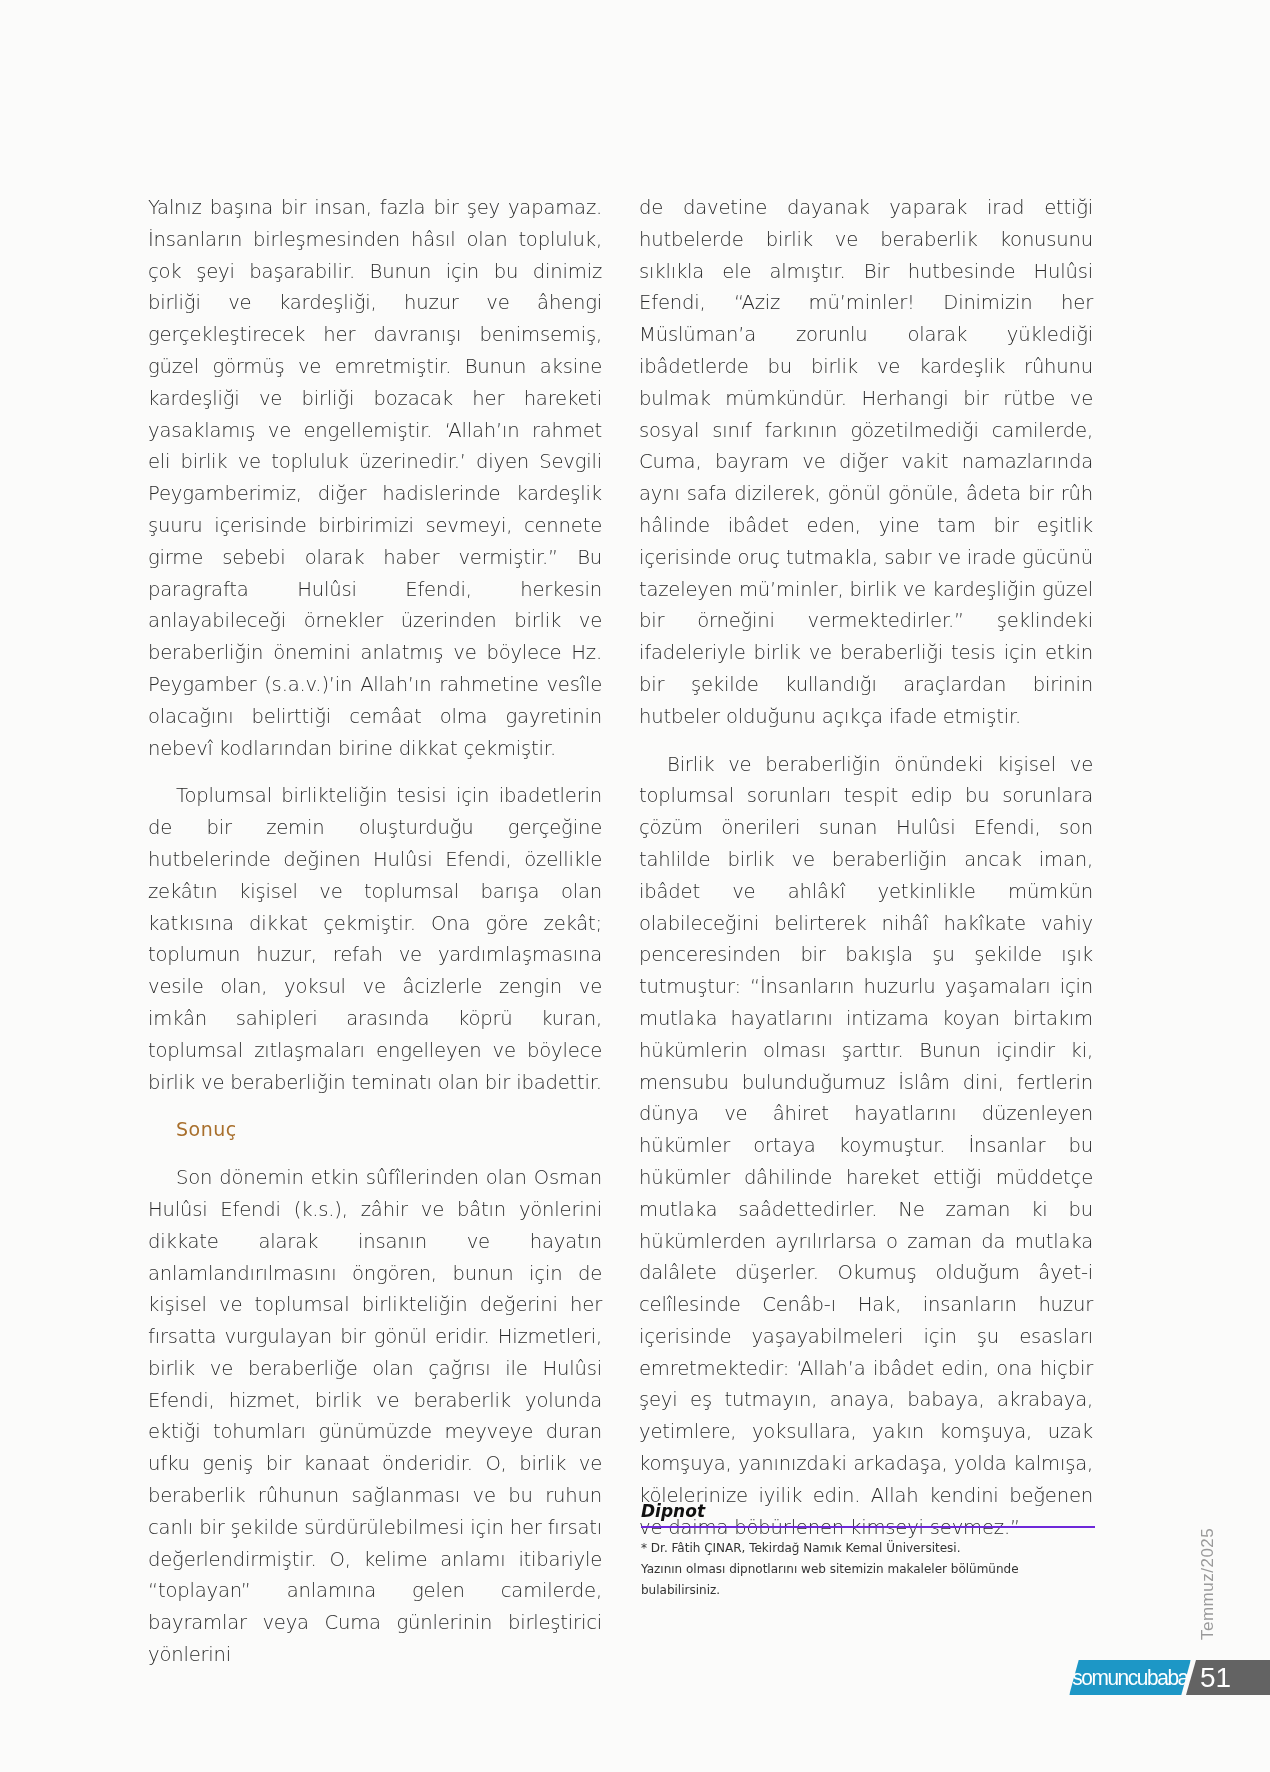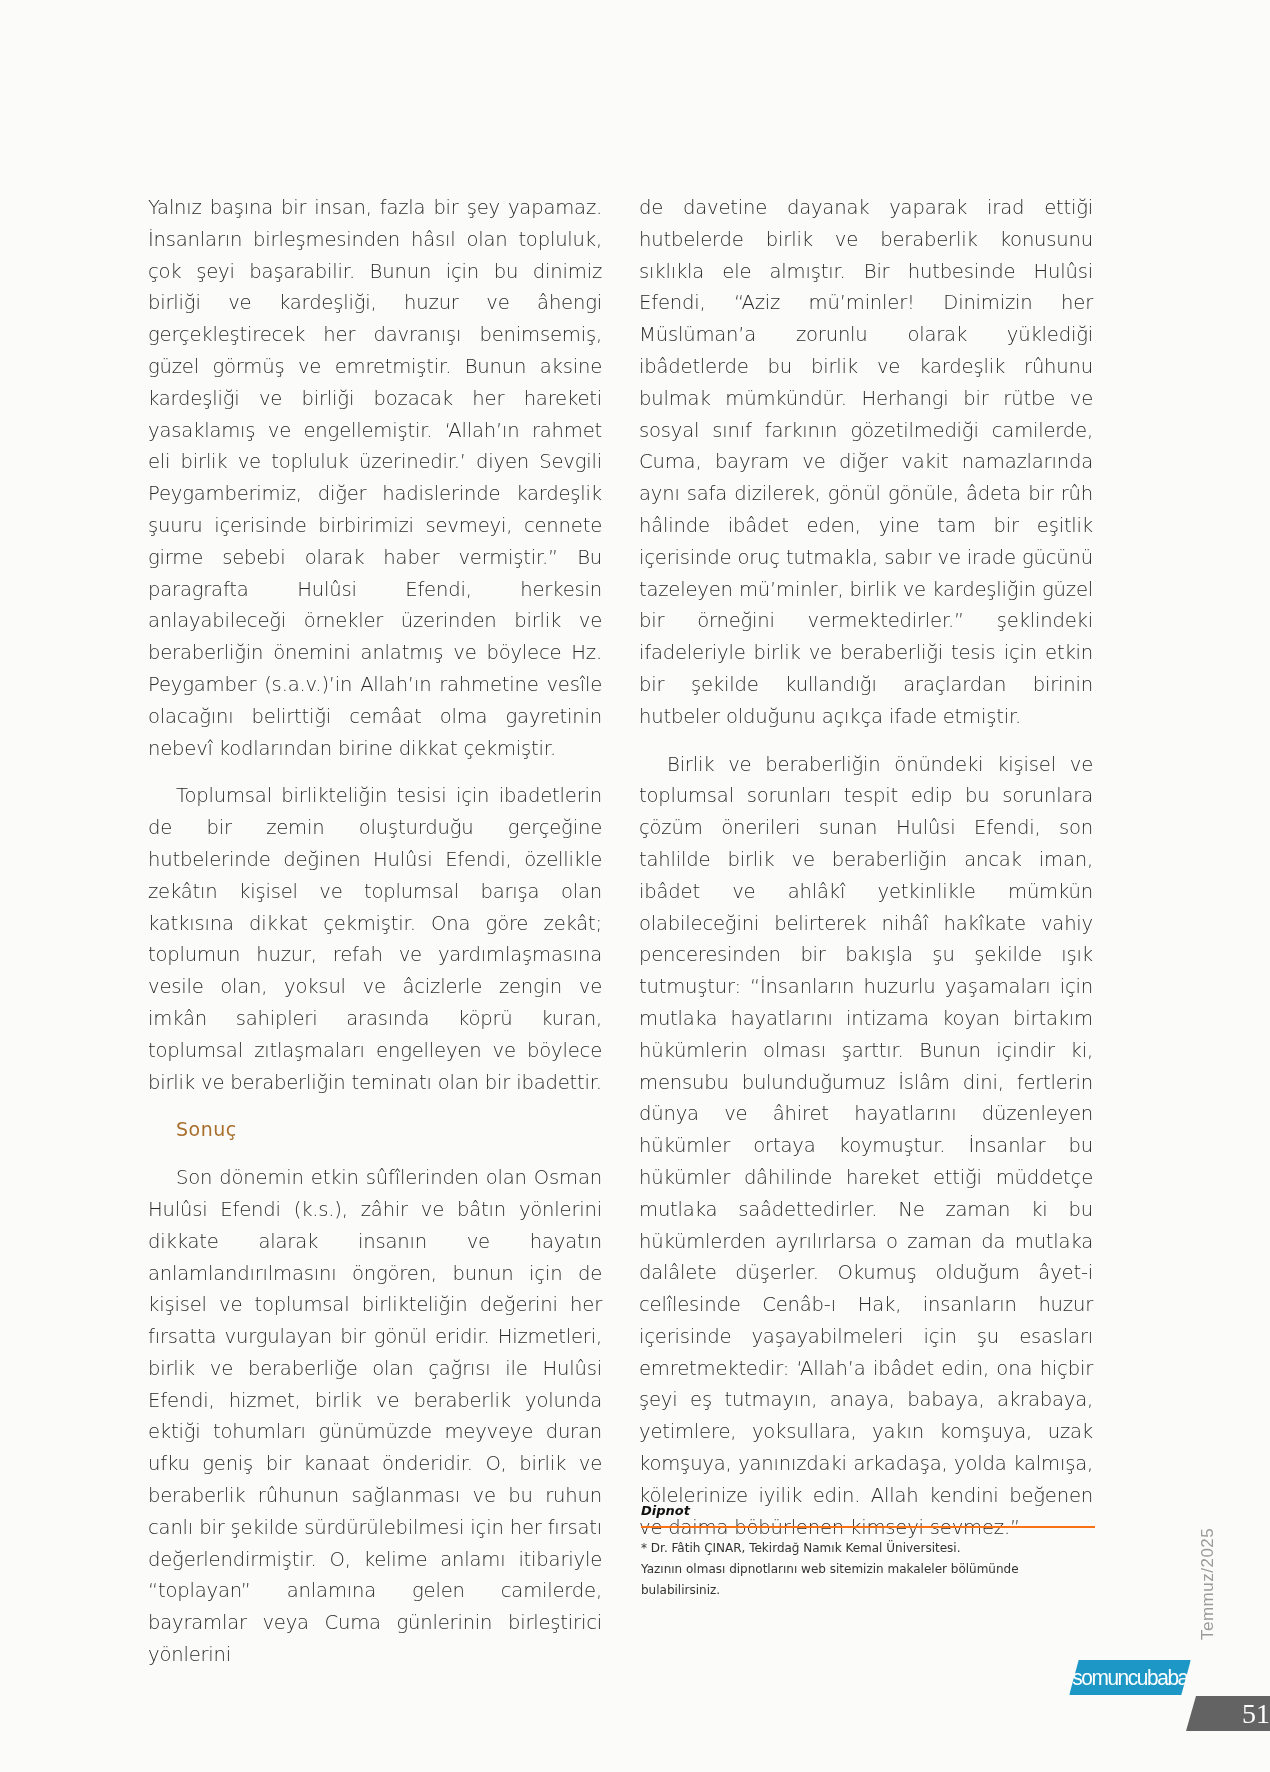--- a/index.html
+++ b/index.html
@@ -23,45 +23,45 @@
   #col-right { left: 639px; }
   .heading {
     color: #a86f2c; font-weight: normal; font-size: 19px;
     margin: 16px 0 14px 28px !important; letter-spacing: 0.5px;
   }
   .italic { }
   .footnote-wrap {
     position: absolute; left: 641px; top: 1498px; width: 454px;
   }
   .footnote-title {
-    font-weight: bold; font-style: italic; font-size: 13px; color: #111;
-    padding-bottom: 2px; border-bottom: 2px solid #f97316; line-height: 26px;
+    font-weight: bold; font-style: italic; font-size: 17px; color: #111;
+    padding-bottom: 2px; border-bottom: 2px solid #6d28d9; line-height: 26px;
   }
   .footnote-text {
     font-size: 12px; line-height: 21px; margin-top: 10px; color: #333;
   }
   .vertical-date {
     position: absolute; left: 1198px; top: 1640px;
     transform: rotate(-90deg); transform-origin: left top;
     color: #9a9a9a; font-size: 17px; letter-spacing: 0.5px; white-space: nowrap;
     font-family: "Liberation Sans", sans-serif; font-weight: 300;
   }
   .footer-brand {
     position: absolute; left: 1066px; top: 1660px; width: 128px; height: 35px;
     background: #1d97c6; color: #fff;
     clip-path: polygon(10px 0, 100% 0, calc(100% - 10px) 100%, 0 100%);
     font-family: "Liberation Sans", sans-serif; font-size: 22px; line-height: 35px;
     text-align: center; letter-spacing: -1.5px; transform: scaleX(0.95);
   }
   .footer-page {
-    position: absolute; left: 1186px; top: 1696px; width: 84px; height: 35px;
+    position: absolute; left: 1186px; top: 1660px; width: 84px; height: 35px;
     background: #636363; color: #fff;
     clip-path: polygon(10px 0, 100% 0, 100% 100%, 0 100%);
-    font-family: Liberation Serif, serif; font-size: 28px; line-height: 35px;
-    padding-left: 14px; box-sizing: border-box; text-align: right;
+    font-family: Liberation Sans, sans-serif; font-size: 28px; line-height: 35px;
+    padding-left: 14px; box-sizing: border-box;
   }
 </style>
 </head>
 <body>
 
 <div id="col-left" class="col">
   <p>Yalnız başına bir insan, fazla bir şey yapamaz. İnsanların birleşmesinden hâsıl olan topluluk, çok şeyi başarabilir. Bunun için bu dinimiz birliği ve kardeşliği, huzur ve âhengi gerçekleştirecek her davranışı benimsemiş, güzel görmüş ve emretmiştir. Bunun aksine kardeşliği ve birliği bozacak her hareketi yasaklamış ve engellemiştir. ‘Allah’ın rahmet eli birlik ve topluluk üzerinedir.’ diyen Sevgili Peygamberimiz, diğer hadislerinde kardeşlik şuuru içerisinde birbirimizi sevmeyi, cennete girme sebebi olarak haber vermiştir.” Bu paragrafta Hulûsi Efendi, herkesin anlayabileceği örnekler üzerinden birlik ve beraberliğin önemini anlatmış ve böylece Hz. Peygamber (s.a.v.)’in Allah’ın rahmetine vesîle olacağını belirttiği cemâat olma gayretinin nebevî kodlarından birine dikkat çekmiştir.</p>
   <p class="indent">Toplumsal birlikteliğin tesisi için ibadetlerin de bir zemin oluşturduğu gerçeğine hutbelerinde değinen Hulûsi Efendi, özellikle zekâtın kişisel ve toplumsal barışa olan katkısına dikkat çekmiştir. Ona göre zekât; toplumun huzur, refah ve yardımlaşmasına vesile olan, yoksul ve âcizlerle zengin ve imkân sahipleri arasında köprü kuran, toplumsal zıtlaşmaları engelleyen ve böylece birlik ve beraberliğin teminatı olan bir ibadettir.</p>
   <p class="heading">Sonuç</p>
   <p class="indent">Son dönemin etkin sûfîlerinden olan Osman Hulûsi Efendi (k.s.), zâhir ve bâtın yönlerini dikkate alarak insanın ve hayatın anlamlandırılmasını öngören, bunun için de kişisel ve toplumsal birlikteliğin değerini her fırsatta vurgulayan bir gönül eridir. Hizmetleri, birlik ve beraberliğe olan çağrısı ile Hulûsi Efendi, hizmet, birlik ve beraberlik yolunda ektiği tohumları günümüzde meyveye duran ufku geniş bir kanaat önderidir. O, birlik ve beraberlik rûhunun sağlanması ve bu ruhun canlı bir şekilde sürdürülebilmesi için her fırsatı değerlendirmiştir. O, kelime anlamı itibariyle “toplayan” anlamına gelen camilerde, bayramlar veya Cuma günlerinin birleştirici yönlerini</p>

